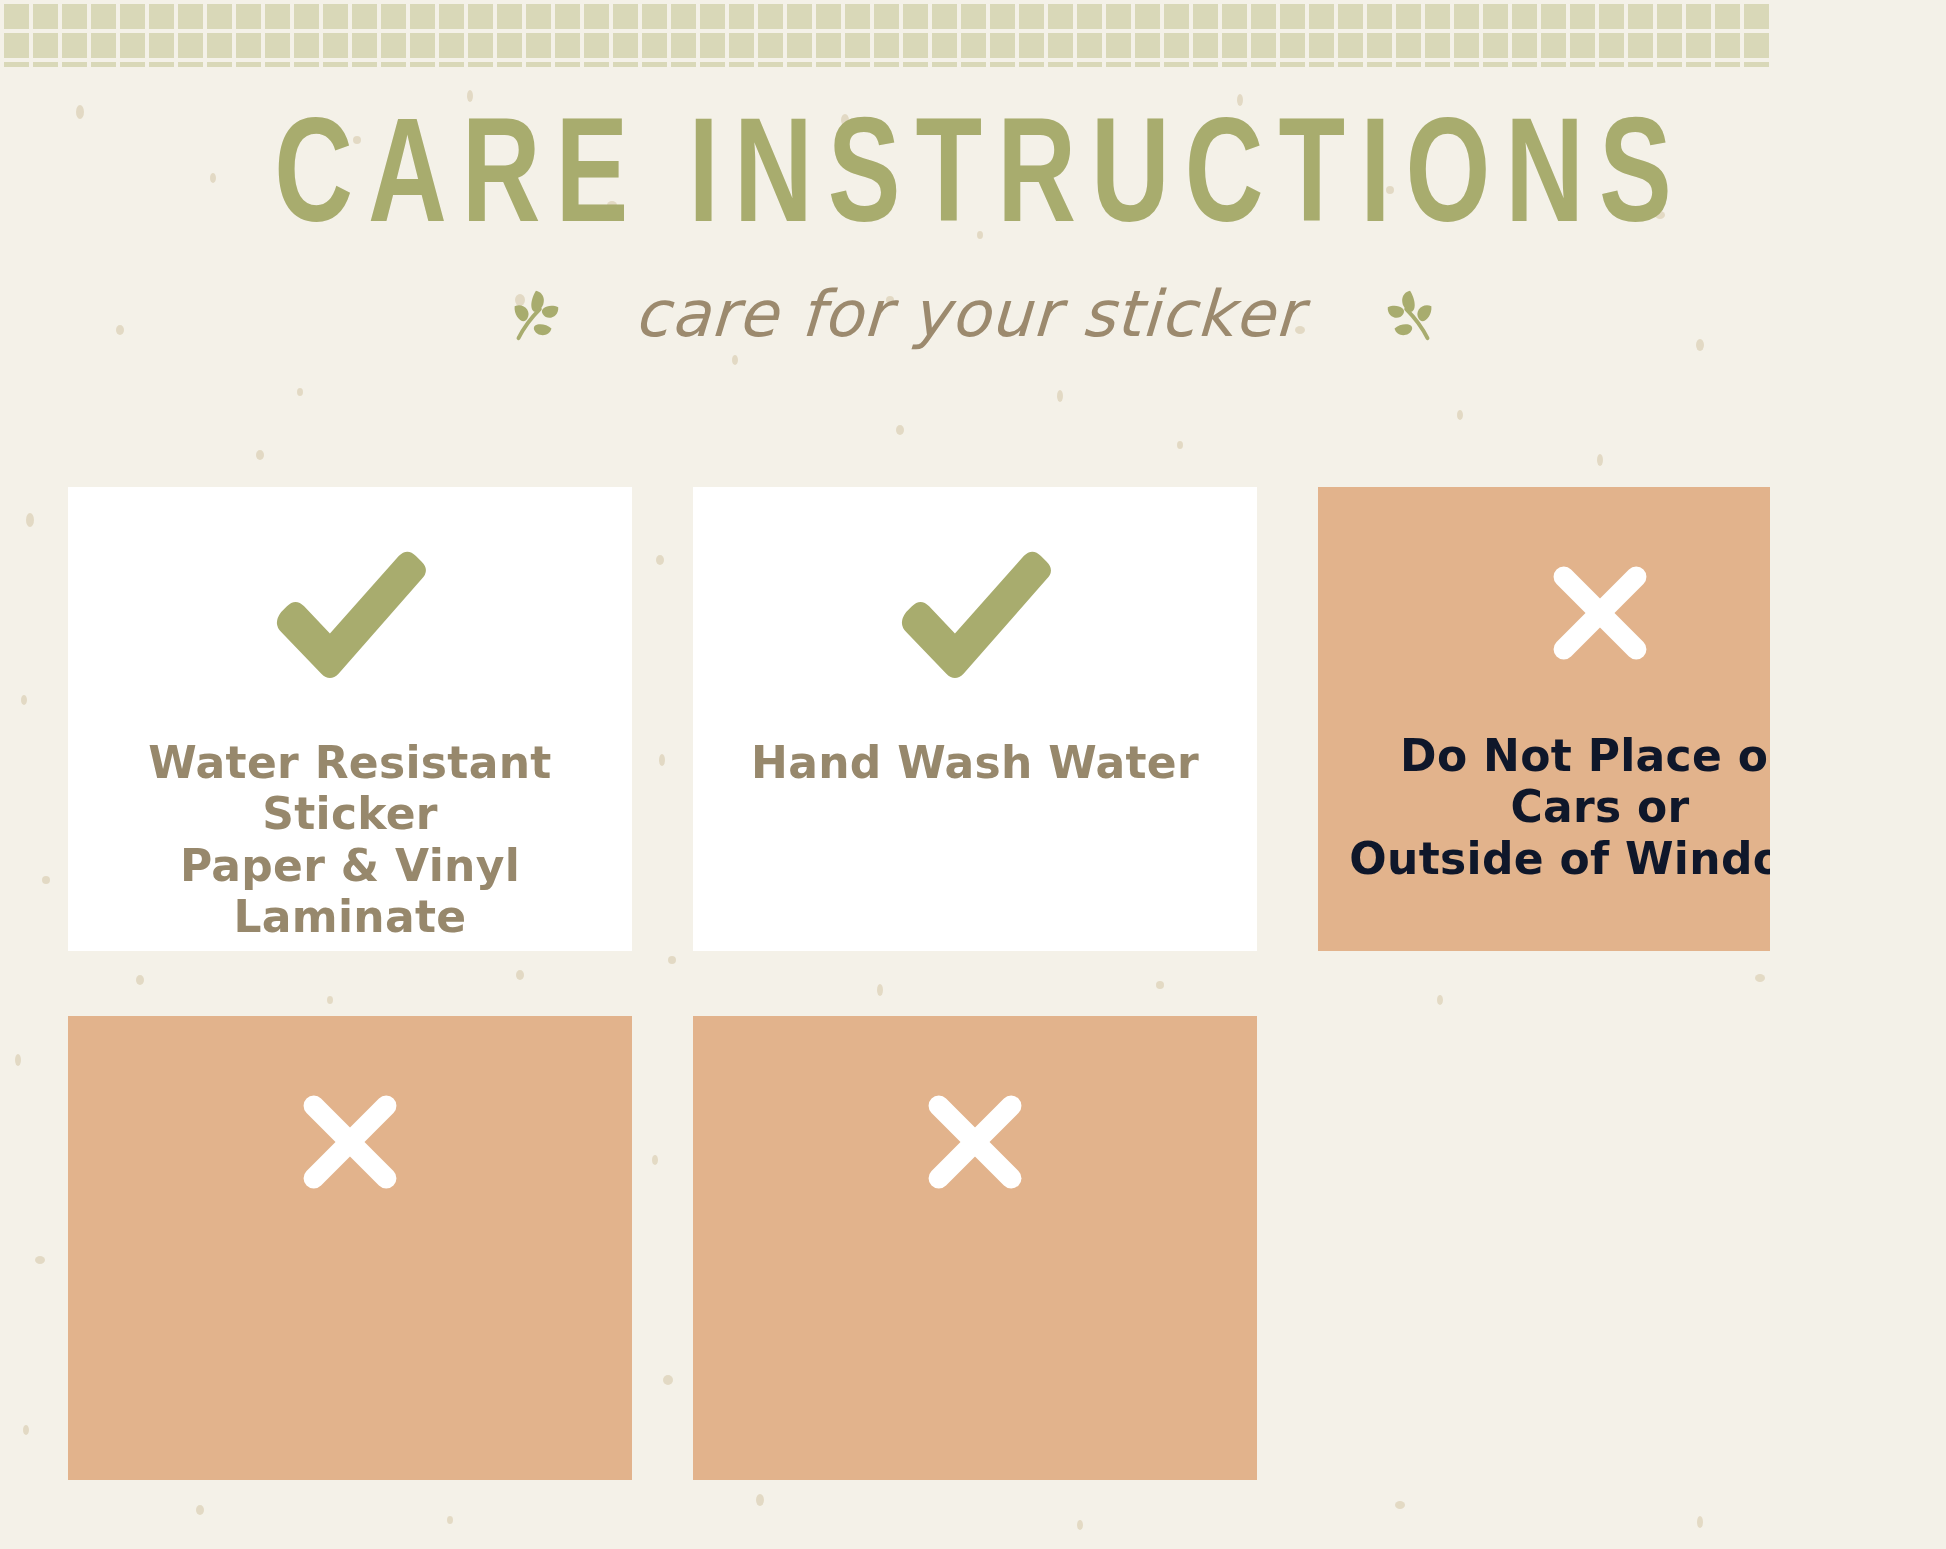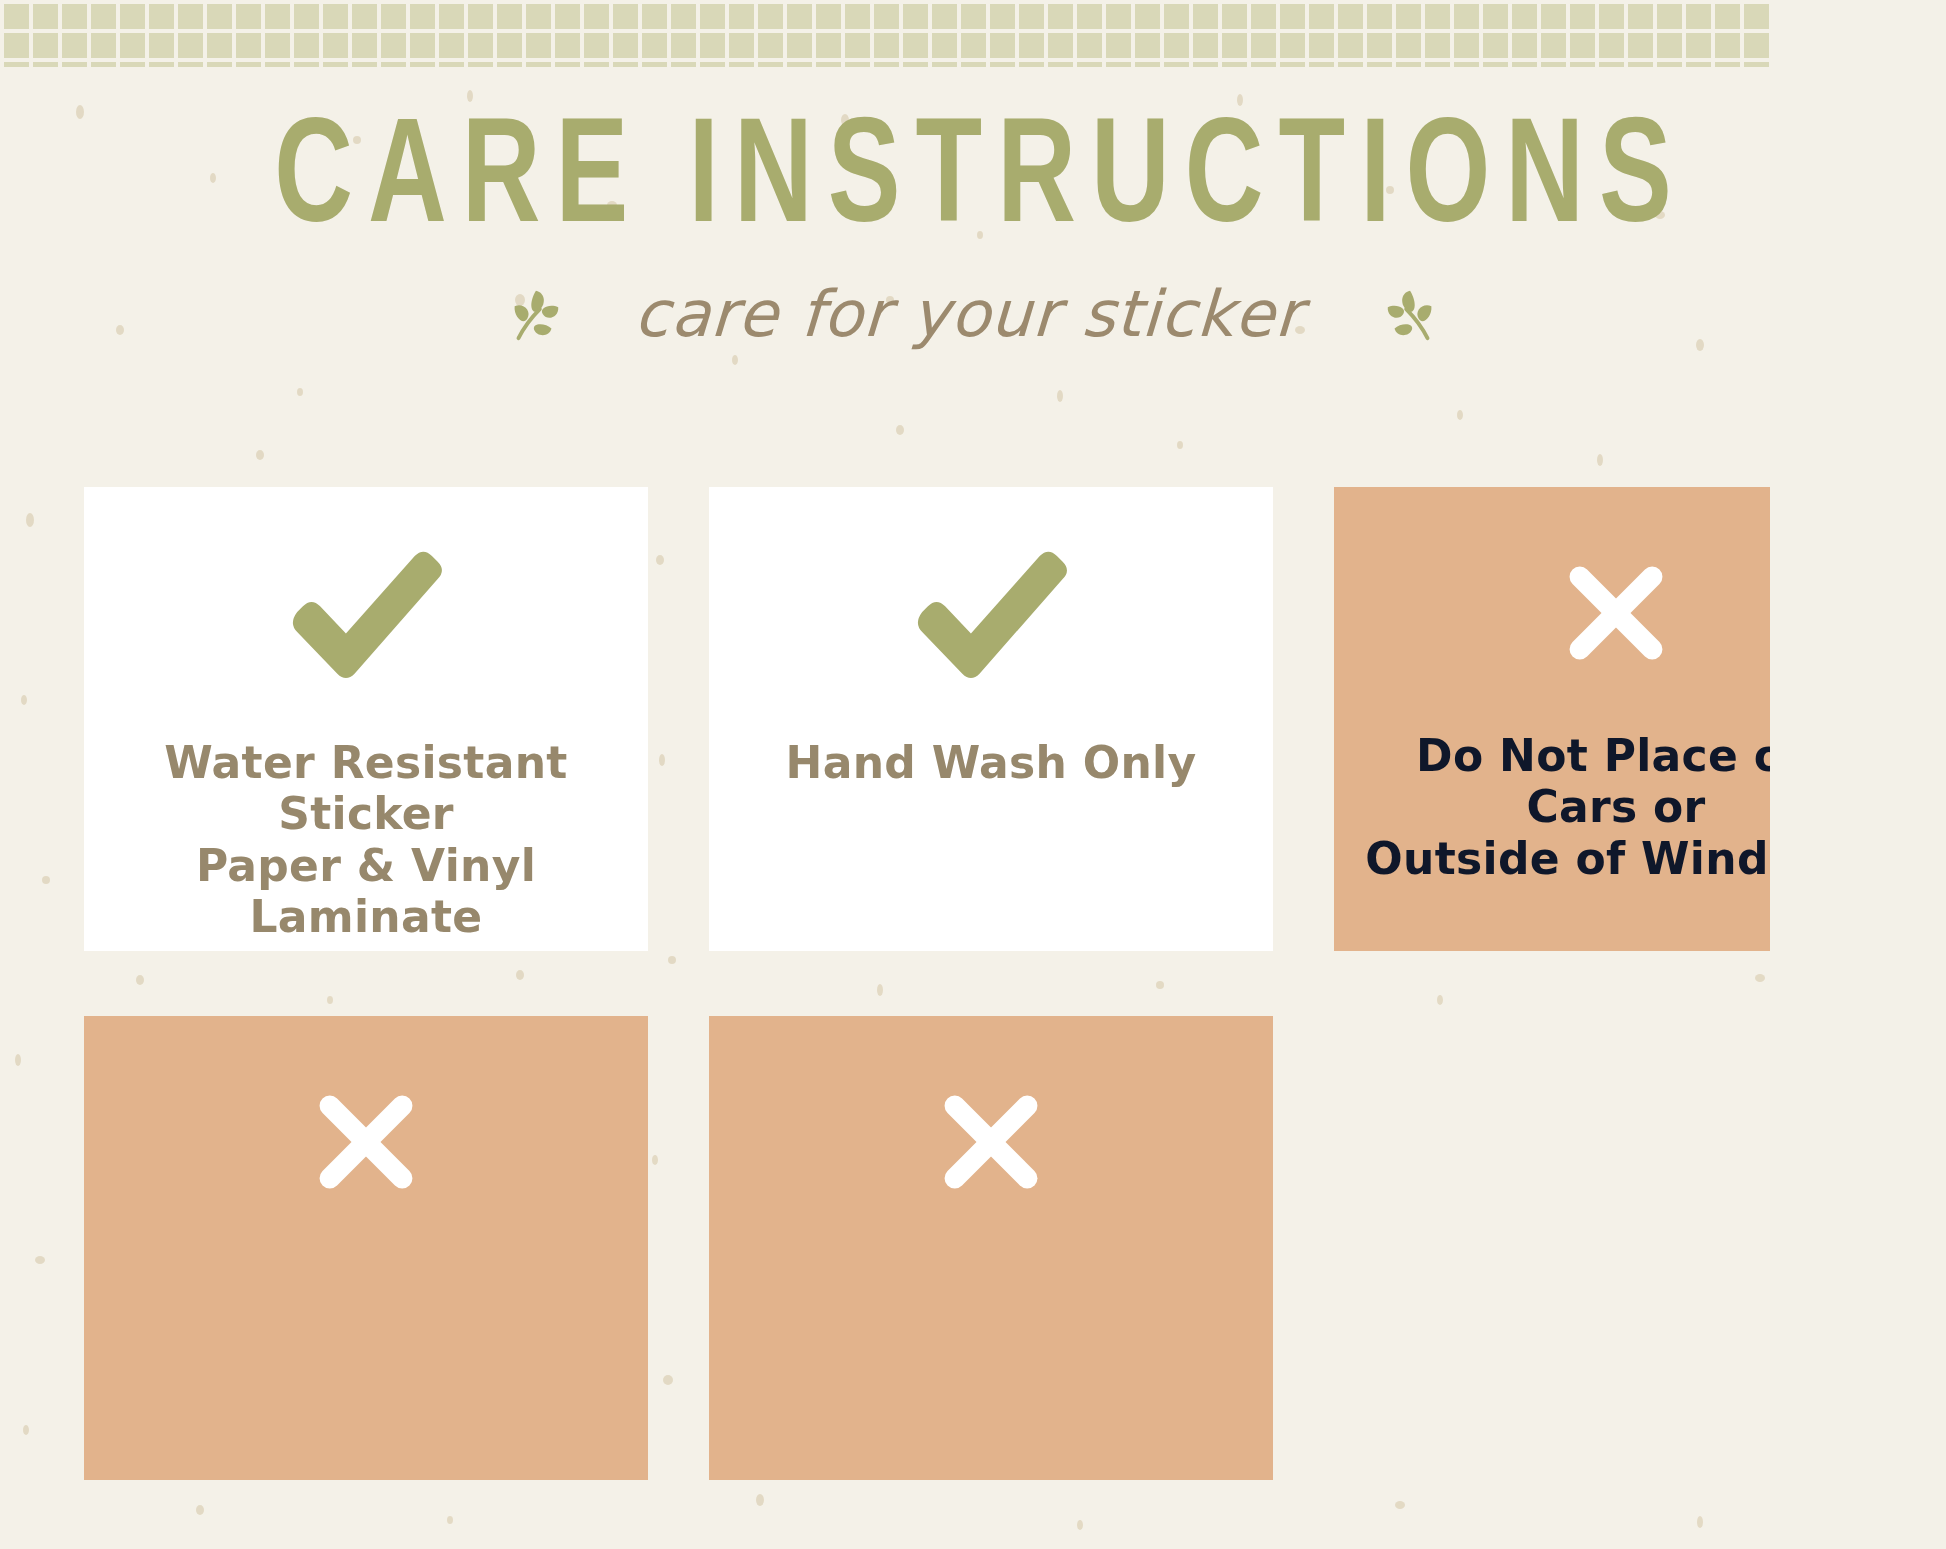--- a/index.html
+++ b/index.html
@@ -98,21 +98,21 @@
     height: 62px;
     flex: 0 0 auto;
     display: block;
   }
   .leaf.right { transform: scaleX(-1); }
 
   
   .cards {
     position: absolute;
     top: 487px;
-    left: 84px;
+    left: 68px;
     width: 1814px;
     display: grid;
     grid-template-columns: 564px 564px 564px;
     grid-template-rows: 464px 464px;
     column-gap: 61px;
     row-gap: 65px;
     z-index: 3;
   }
 
   .card {
@@ -264,21 +264,21 @@
       <div class="card-label">Water Resistant Sticker
 Paper &amp; Vinyl Laminate</div>
     </div>
 
     <div class="card allow">
       <div class="icon-wrap">
         <svg viewBox="0 0 120 104" aria-hidden="true">
           <path d="M12 52 L16 48 Q22 42 28 48 L46 67 L94 13 Q100 7 106 13 L110 17 Q116 23 110 29 L52 95 Q46 101 40 95 L12 66 Q6 60 12 52 Z" fill="#a8ac6e"></path>
         </svg>
       </div>
-      <div class="card-label">Hand Wash Only</div>
+      <div class="card-label">Hand Wash Water</div>
     </div>
 
     <div class="card deny">
       <div class="icon-wrap">
         <svg viewBox="0 0 100 100" aria-hidden="true">
           <g fill="#ffffff">
             <rect x="42" y="2" width="16" height="96" rx="8" transform="rotate(45 50 50)"></rect>
             <rect x="42" y="2" width="16" height="96" rx="8" transform="rotate(-45 50 50)"></rect>
           </g>
         </svg>

